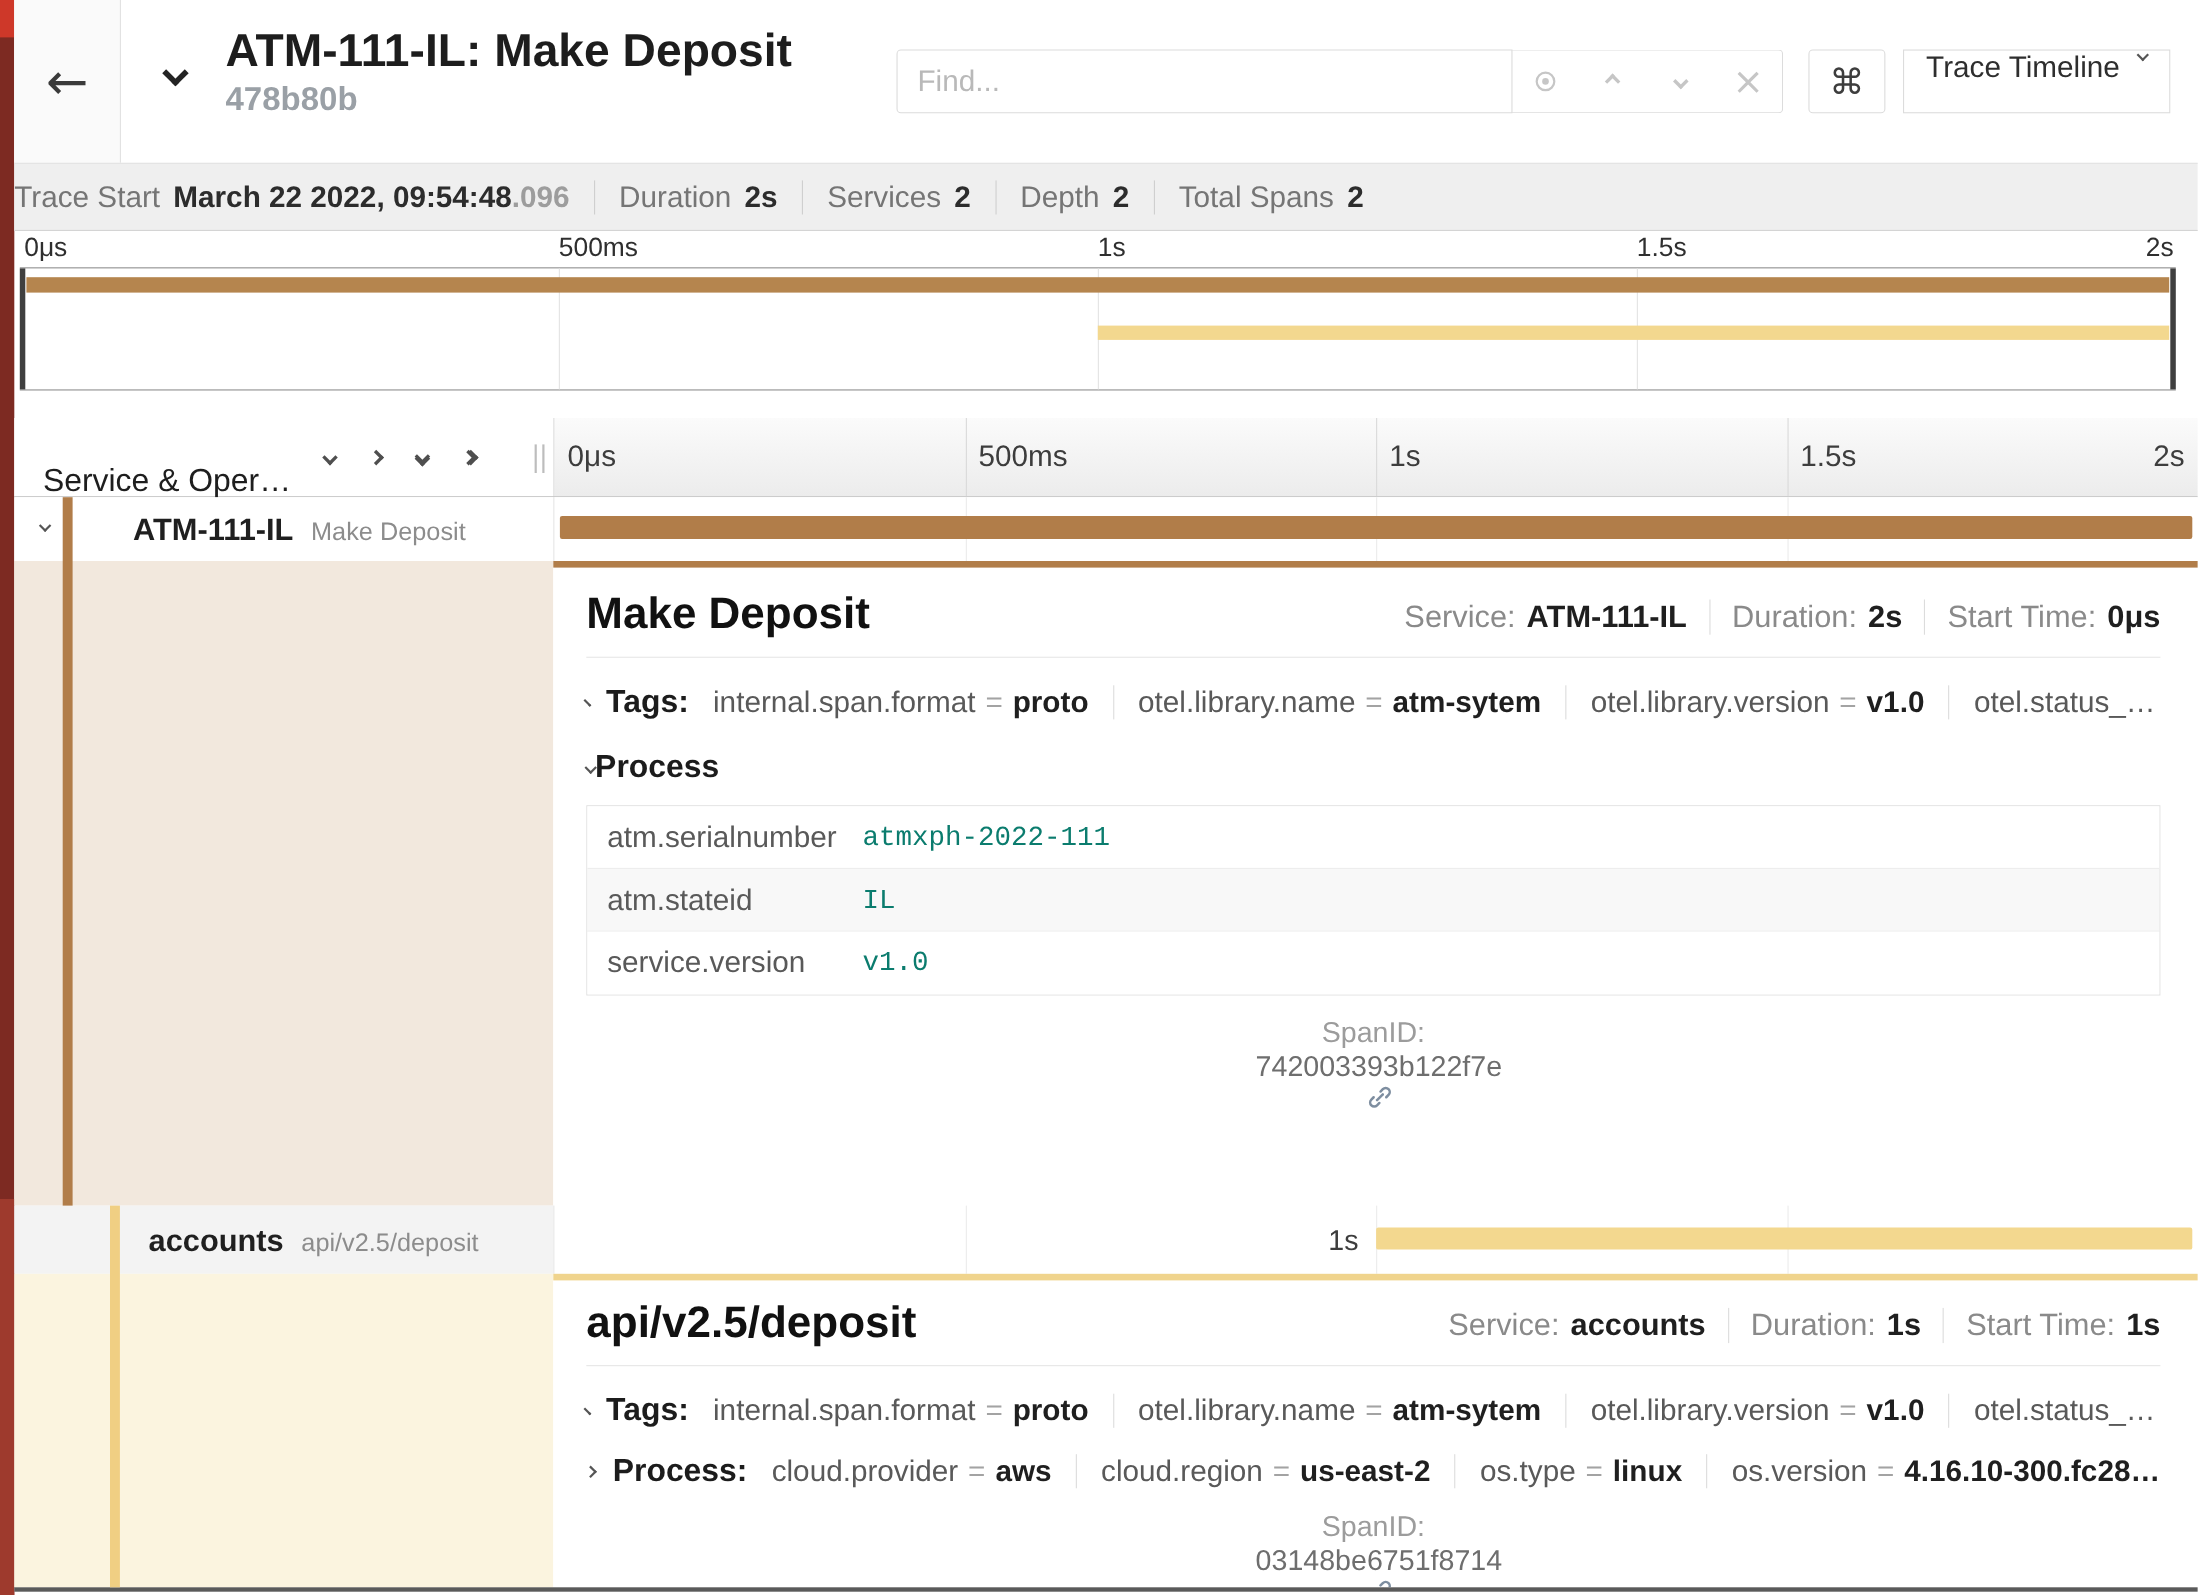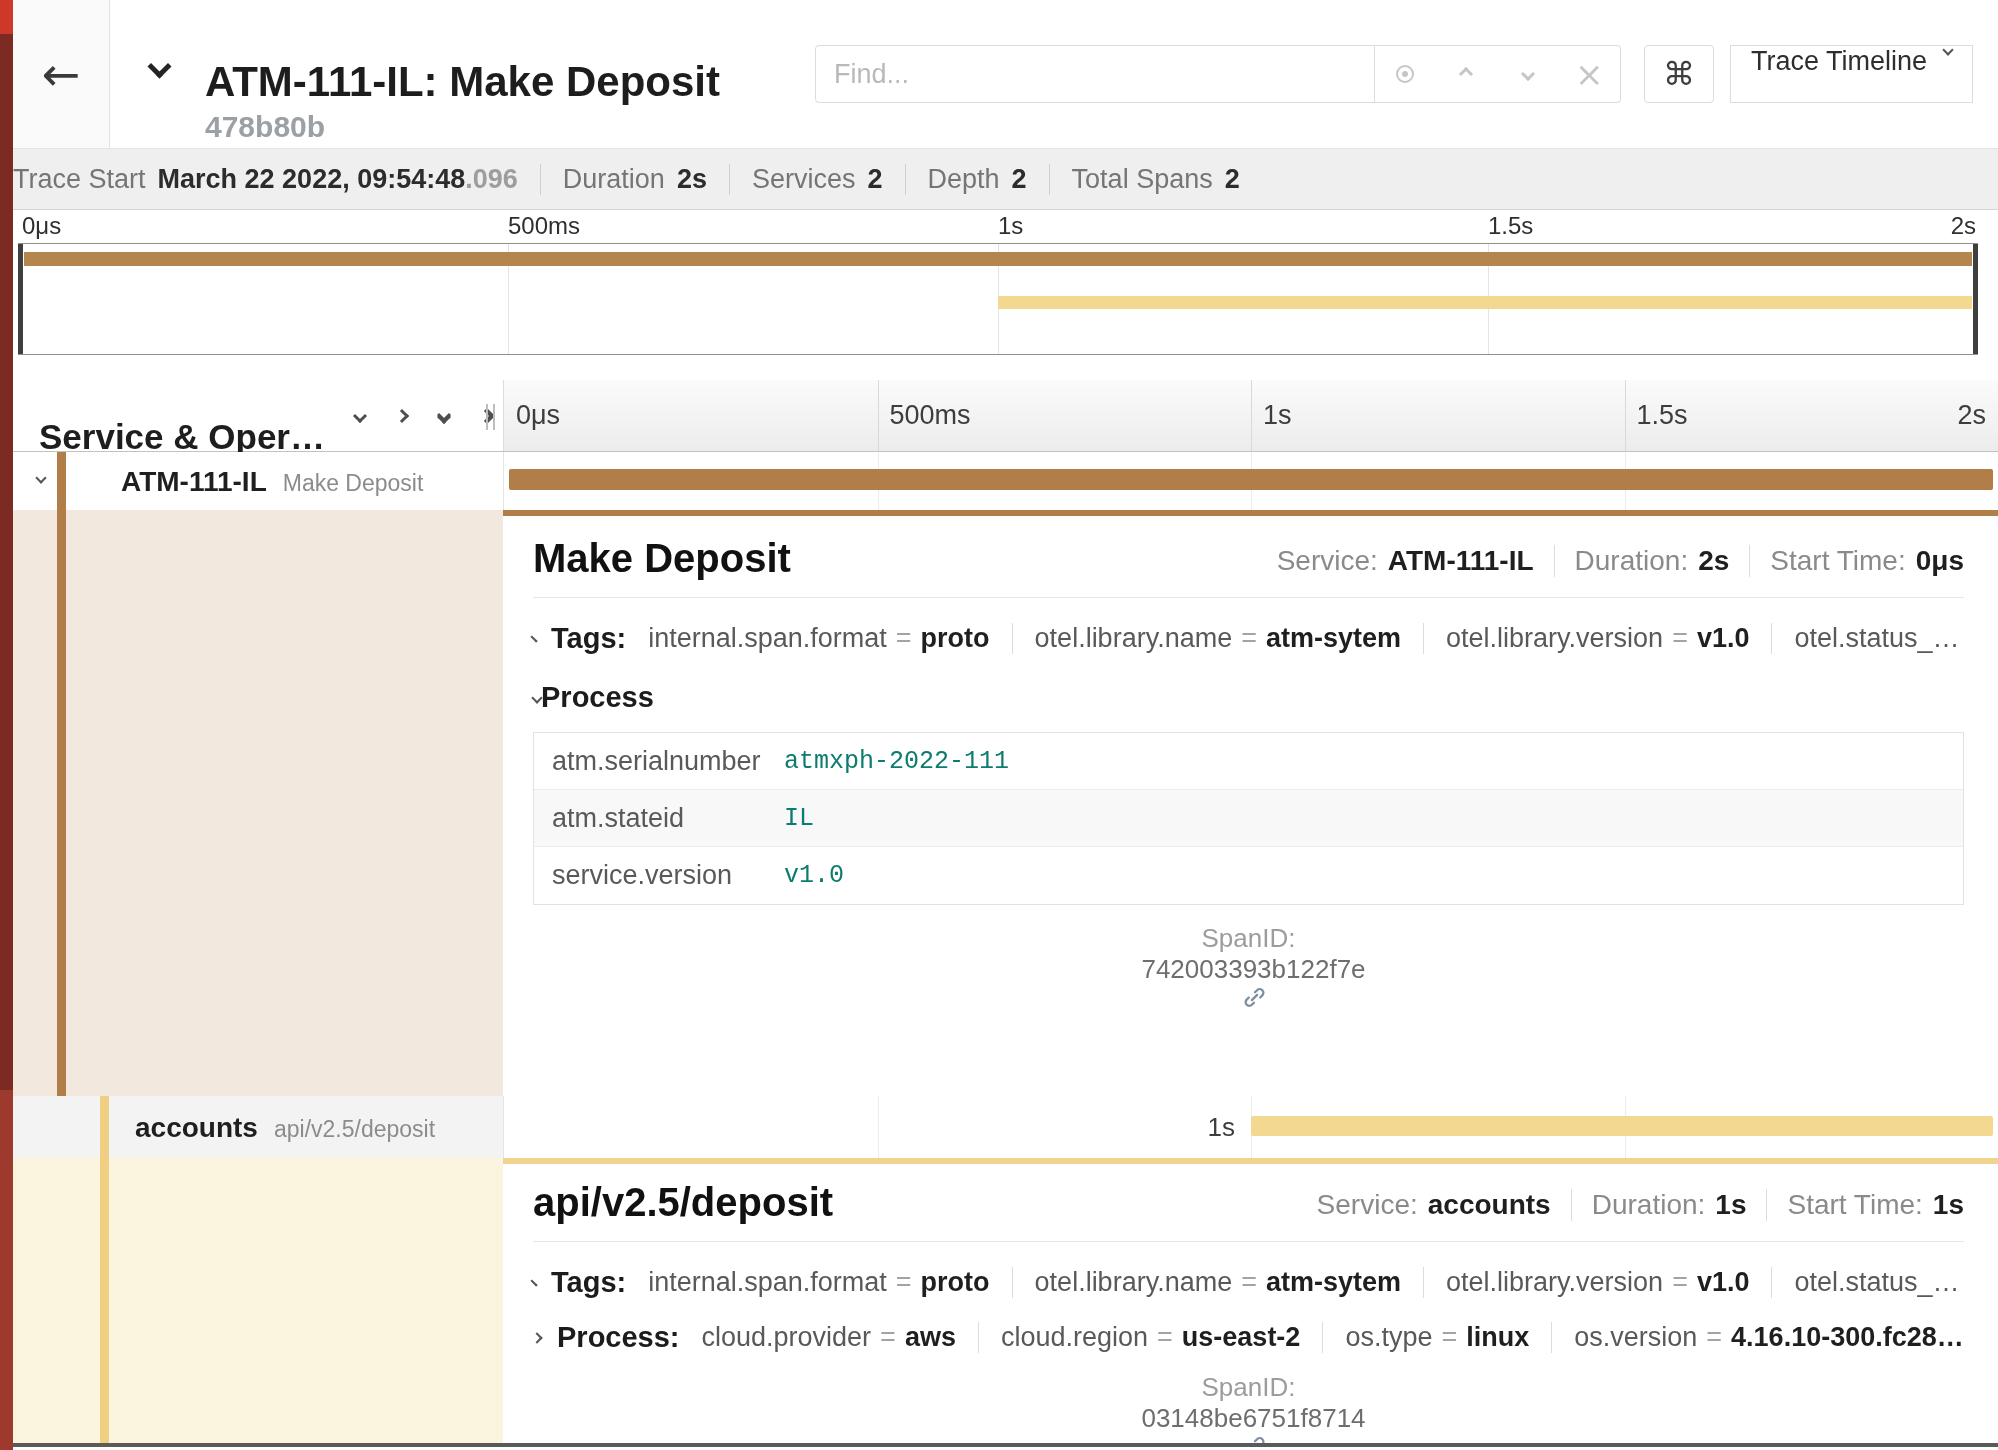--- a/index.html
+++ b/index.html
@@ -29,21 +29,21 @@
   .dbl.right { align-items:center; }
   .dbl.right .chev:last-child { margin-left:-8px; }
 
   
   .topbar { position:absolute; left:13px; top:0; right:0; height:148px; background:#fff; }
   .back-btn { position:absolute; left:0; top:0; width:97px; height:148px; background:#fafafa;
     border:none; border-right:1px solid #e2e2e2; font-size:46px; color:#3a3a3a; cursor:pointer;
     display:flex; align-items:center; justify-content:center; font-family:"DejaVu Sans", sans-serif; }
   .title-chevron { position:absolute; left:138px; top:58px; }
   .title-block { position:absolute; left:192px; top:22px; }
-  .title-block h1 { font-size:42px; font-weight:bold; color:#1d1d1d; letter-spacing:0;margin-top:36px; }
+  .title-block h1 { font-size:42px; font-weight:bold; color:#1d1d1d; letter-spacing:0; }
   .trace-id { font-size:30px; font-weight:bold; color:#9aa0a6; margin-top:4px; }
 
   .find-input { position:absolute; left:802px; top:45px; width:560px; height:58px;
     border:1px solid #dcdcdc; border-radius:4px 0 0 4px; padding:0 18px; font-size:27px;
     font-family:"Liberation Sans", sans-serif; color:#333; outline:none; }
   .find-input::placeholder { color:#b9b9b9; }
   .find-group { position:absolute; left:1361px; top:45px; width:247px; height:58px;
     border:1px solid #dcdcdc; border-left:none; border-radius:0 4px 4px 0; display:flex; align-items:center; }
   .fi { flex:1; display:flex; align-items:center; justify-content:center; height:100%; cursor:pointer; }
   .fi.close { font-size:34px; color:#c6c6c6; font-family:"DejaVu Sans", sans-serif; }
@@ -76,21 +76,21 @@
   .g25 { left:25%; } .g50 { left:50%; } .g75 { left:75%; }
   .mm-bar1 { position:absolute; left:6px; right:6px; top:8px; height:14px; background:#b5854e; }
   .mm-bar2 { position:absolute; left:50%; right:6px; top:52px; height:13px; background:#f3d88f; }
   .mm-handle { position:absolute; top:0; bottom:0; width:5px; background:#3f3f3f; cursor:ew-resize; }
   .mm-handle.l { left:0; } .mm-handle.r { right:0; }
 
   
   .tl-header { position:absolute; left:13px; top:380px; right:0; height:72px; border-bottom:1px solid #c2c2c2; }
   .tlh-left { position:absolute; left:0; top:0; width:490px; height:100%;
     display:flex; align-items:center; padding-left:26px; gap:30px; background:#fff; }
-  .tlh-title { font-size:35px; font-weight:bold; color:#1e1e1e;margin-top:43px; }
+  .tlh-title { font-size:29px; font-weight:normal; color:#1e1e1e;margin-top:43px; }
   .tlh-icons { display:flex; align-items:center; gap:32px; }
   .col-resizer { position:absolute; right:8px; top:24px; height:26px; width:9px;
     border-left:2px solid #bdbdbd; border-right:2px solid #bdbdbd; cursor:col-resize; }
   .tlh-right { position:absolute; left:490px; right:0; top:0; bottom:0;
     background:linear-gradient(#fbfbfb,#ececec); border-left:1px solid #ddd; }
   .tlh-right .grid { position:absolute; top:0; bottom:0; width:1px; background:#d9d9d9; }
   .tlh-right span { position:absolute; top:20px; font-size:27px; color:#3d3d3d; }
   .tick-0 { left:12px; } .tick-1 { left:calc(25% + 12px); } .tick-2 { left:calc(50% + 12px); }
   .tick-3 { left:calc(75% + 12px); } .tick-4 { right:12px; }
 

